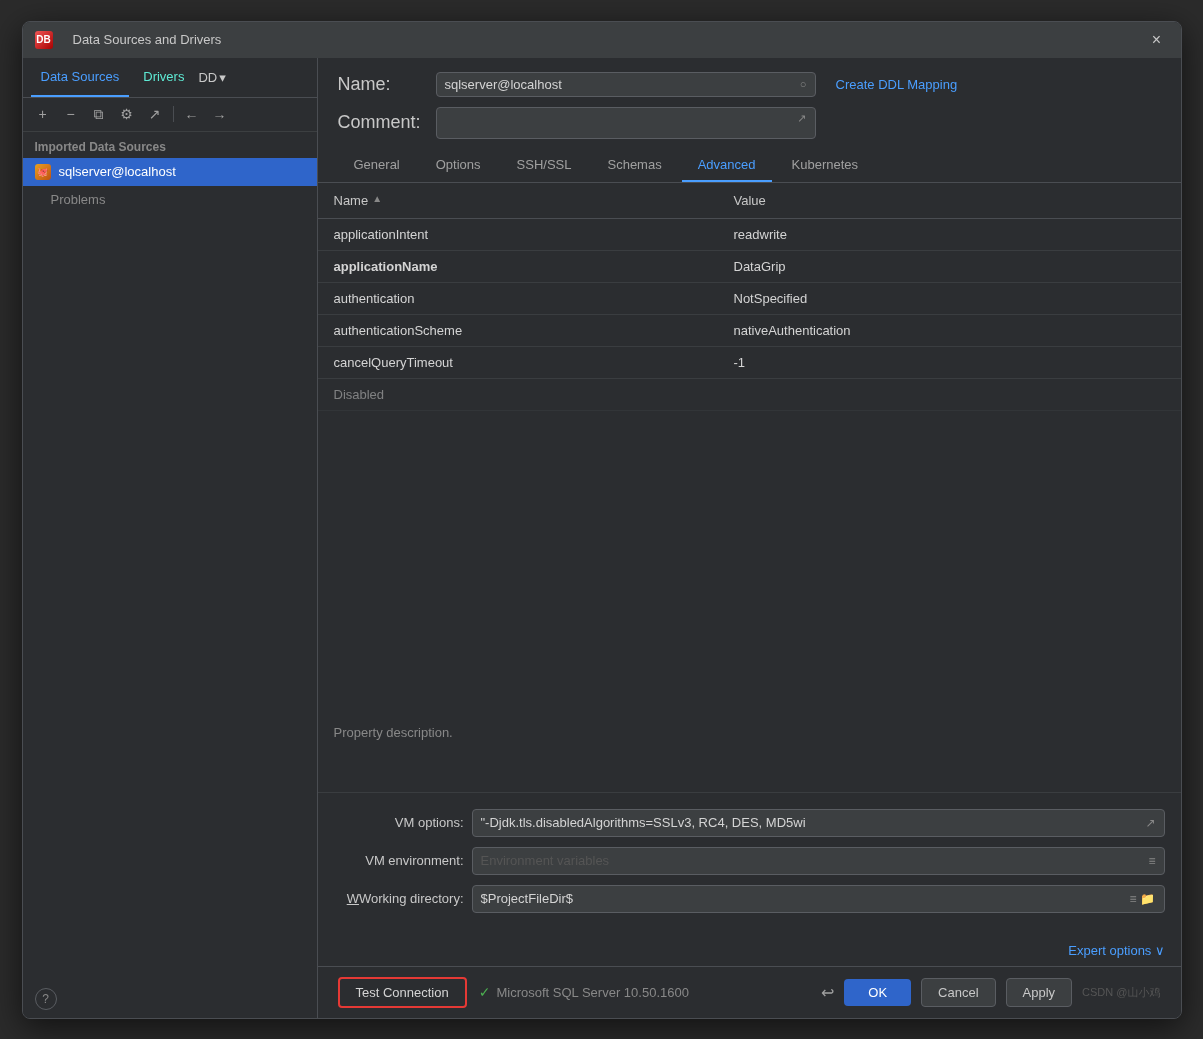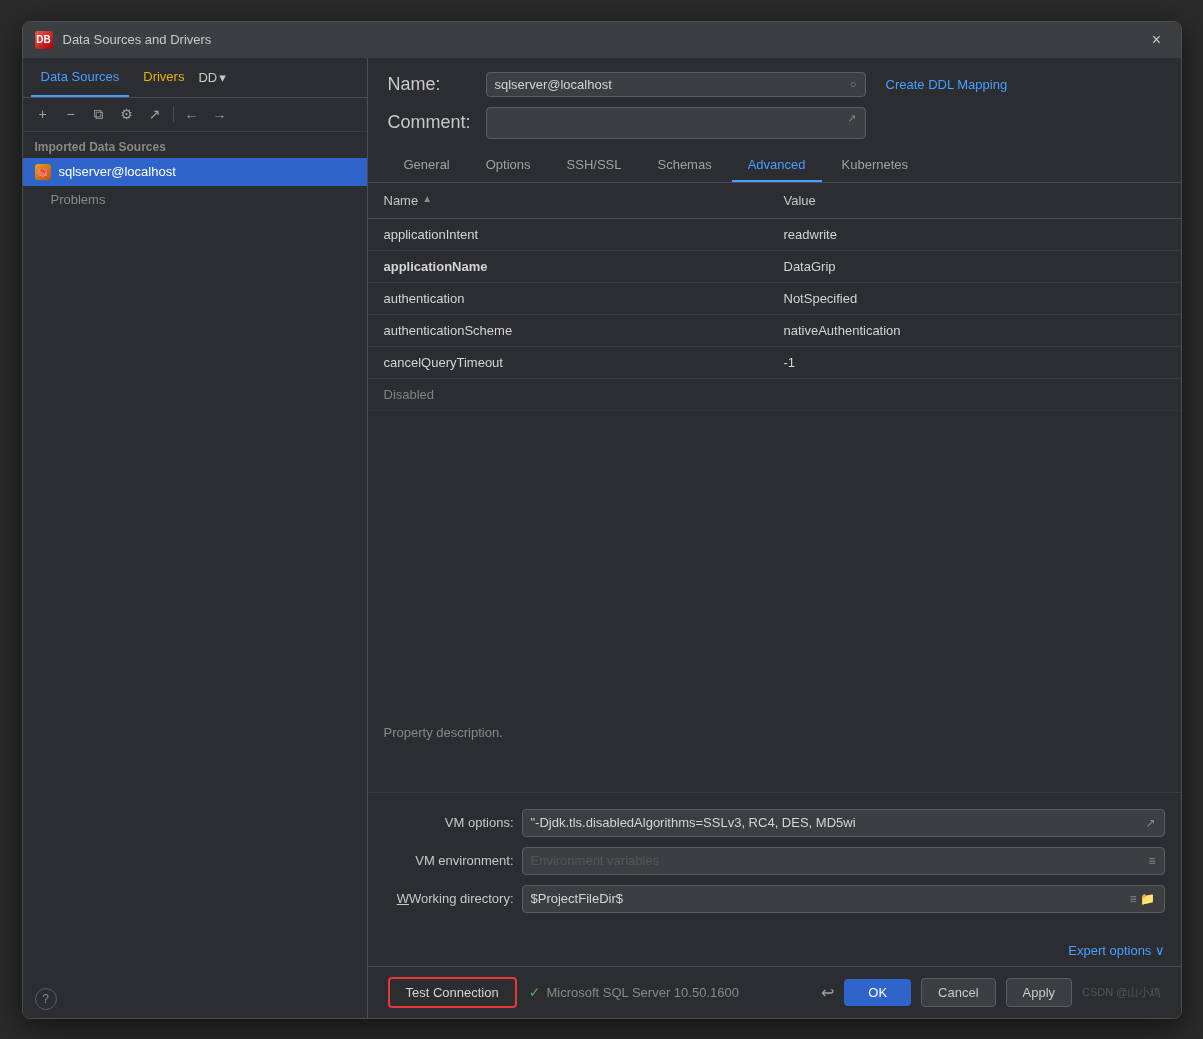--- a/index.html
+++ b/index.html
@@ -20,21 +20,21 @@
       border-radius: 8px;
       overflow: hidden;
       box-shadow: 0 8px 32px rgba(0,0,0,0.6);
     }
     .title-bar {
       background: #3c3f41;
       display: flex;
       align-items: center;
       padding: 8px 12px;
       height: 36px;
-      gap: 10px;
+      gap: 20px;
     }
     .title-bar-icon {
       width: 18px;
       height: 18px;
       background: linear-gradient(135deg, #e55, #a00);
       border-radius: 3px;
       display: flex; align-items: center; justify-content: center;
       font-size: 10px; color: white; font-weight: bold;
     }
     .title-bar-title { flex: 1; color: #c8c8c8; font-size: 13px; }
@@ -42,38 +42,38 @@
       cursor: pointer; color: #c8c8c8; font-size: 16px;
       width: 24px; height: 24px; display: flex; align-items: center; justify-content: center;
       border-radius: 4px;
     }
     .content {
       display: flex;
       height: 960px;
     }
     
     .left-panel {
-      width: 345px;
+      width: 295px;
       background: #2b2d30;
       border-right: 1px solid #4a4d52;
       display: flex;
       flex-direction: column;
     }
     .left-tabs {
       display: flex;
       align-items: center;
       padding: 0 8px;
       height: 40px;
       border-bottom: 1px solid #4a4d52;
       gap: 4px;
     }
     .left-tab {
       padding: 4px 10px;
       cursor: pointer;
-      color: #eab308;
+      color: #5eead4;
       font-size: 13px;
       border-bottom: 2px solid transparent;
       height: 40px;
       display: flex; align-items: center;
     }
     .left-tab.active {
       color: #4a9eff;
       border-bottom: 2px solid #4a9eff;
     }
     .left-tab-more {

